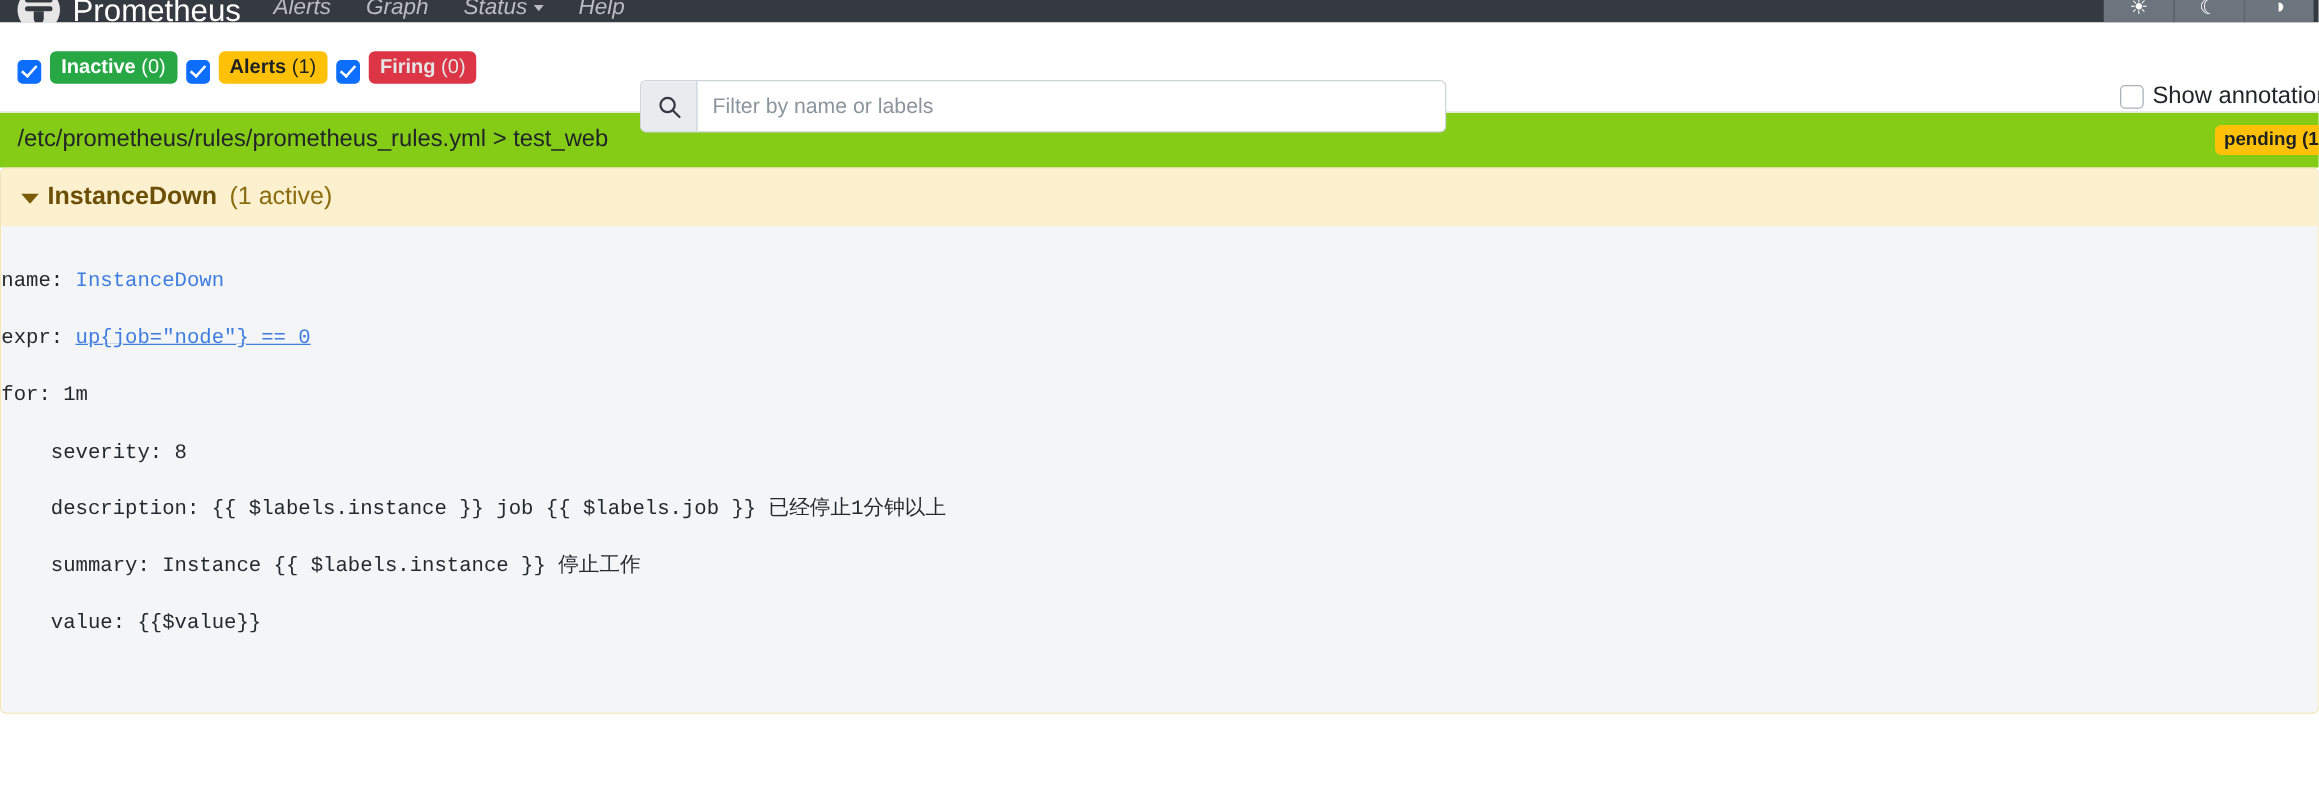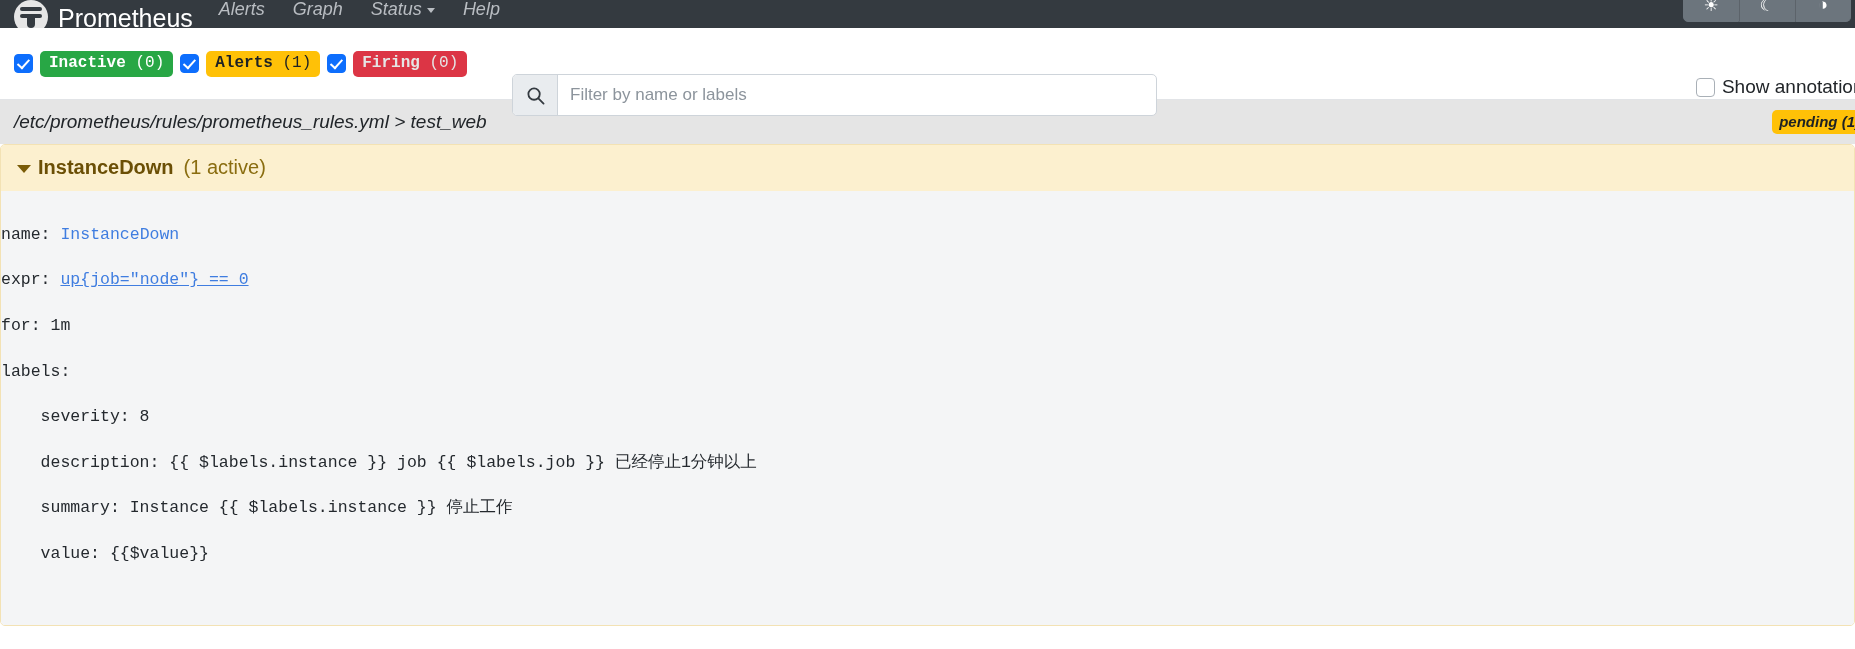--- a/index.html
+++ b/index.html
@@ -7,24 +7,24 @@
     margin: 0; padding: 0;
     width: 1855px; height: 649px;
     overflow: hidden;
     background: #ffffff;
     font-family: "Liberation Sans", sans-serif;
   }
 
   
   .navbar {
     position: relative;
-    height: 28px;
+    height: 18px;
     background: #343a40;
     display: flex;
-    align-items: flex-start;
+    align-items: center;
     padding: 0 14px 6px 14px;
     overflow: hidden;
   }
   .brand {
     display: flex;
     align-items: flex-end;
     gap: 10px;
     margin-right: 26px;
   }
   .brand-logo {
@@ -108,23 +108,22 @@
     position: relative;
     height: 72px;
     background: #ffffff;
     border-bottom: 1px solid #e2e4e7;
     display: flex;
     align-items: center;
     padding: 0 14px;
   }
   .state-filters {
     display: flex;
-    align-items: center;
+    align-items: flex-end;
     gap: 7px;
-    font-family: Liberation Mono, monospace;
   }
   .chk {
     width: 19px; height: 19px;
     border-radius: 4px;
     background: #0d6efd;
     border: 1px solid #0d6efd;
     display: flex;
     align-items: center;
     justify-content: center;
     cursor: pointer;
@@ -207,22 +206,21 @@
     color: #212529;
   }
 
   
   .group-head {
     height: 44px;
     display: flex;
     align-items: center;
     justify-content: space-between;
     padding: 0 14px;
-    background: #e5e5e5;
-    font-style: italic;
+    background: #84cc16;
   }
   .group-path {
     font-size: 19px;
     color: #212529;
   }
   .group-count {
     background: #ffc107;
     color: #1d2124;
     font-size: 15px;
     font-weight: bold;
@@ -341,20 +339,19 @@
   <div class="alert-head">
     <div class="chevron-down"></div>
     <span class="alert-name">InstanceDown</span>
     <span class="alert-active">(1 active)</span>
   </div>
 
   <div class="yaml-block">
 <span class="yaml-line"><span>name: </span><span class="yaml-val-blue">InstanceDown</span></span>
 <span class="yaml-line"><span>expr: </span><span class="yaml-link">up{job="node"} == 0</span></span>
 <span class="yaml-line">for: 1m</span>
-<span class="yaml-line">labels:</span>
 <span class="yaml-line">    severity: 8</span>
 <span class="yaml-line">    description: {{ $labels.instance }} job {{ $labels.job }} 已经停止1分钟以上</span>
 <span class="yaml-line">    summary: Instance {{ $labels.instance }} 停止工作</span>
 <span class="yaml-line">    value: {{$value}}</span>
   </div>
 
 </div>
 
 </body></html>

